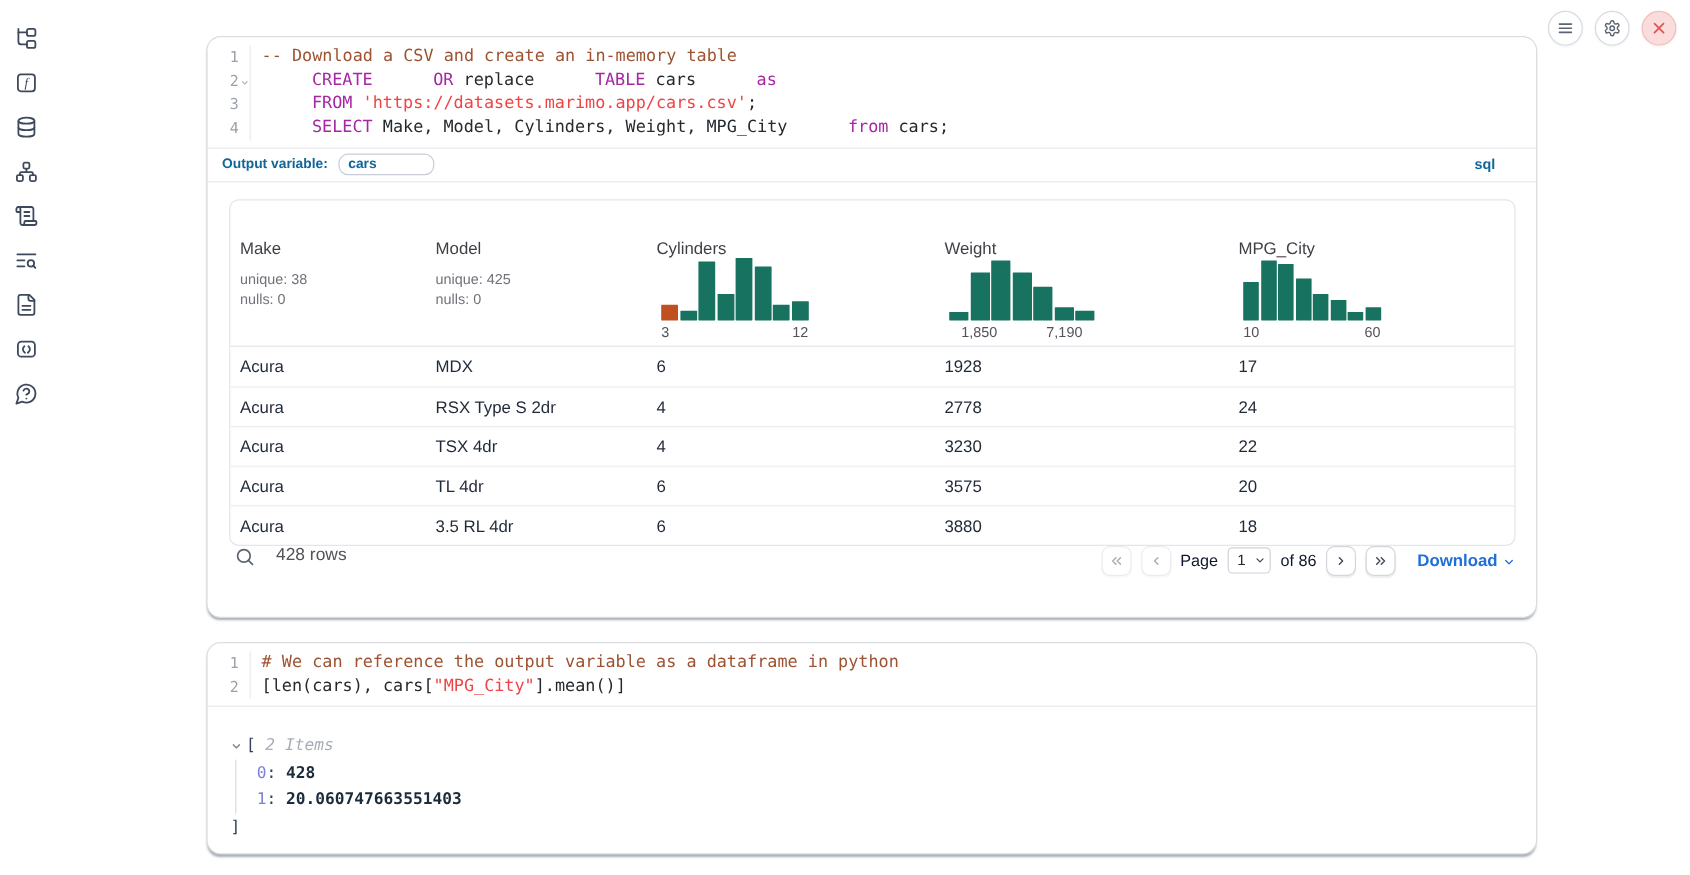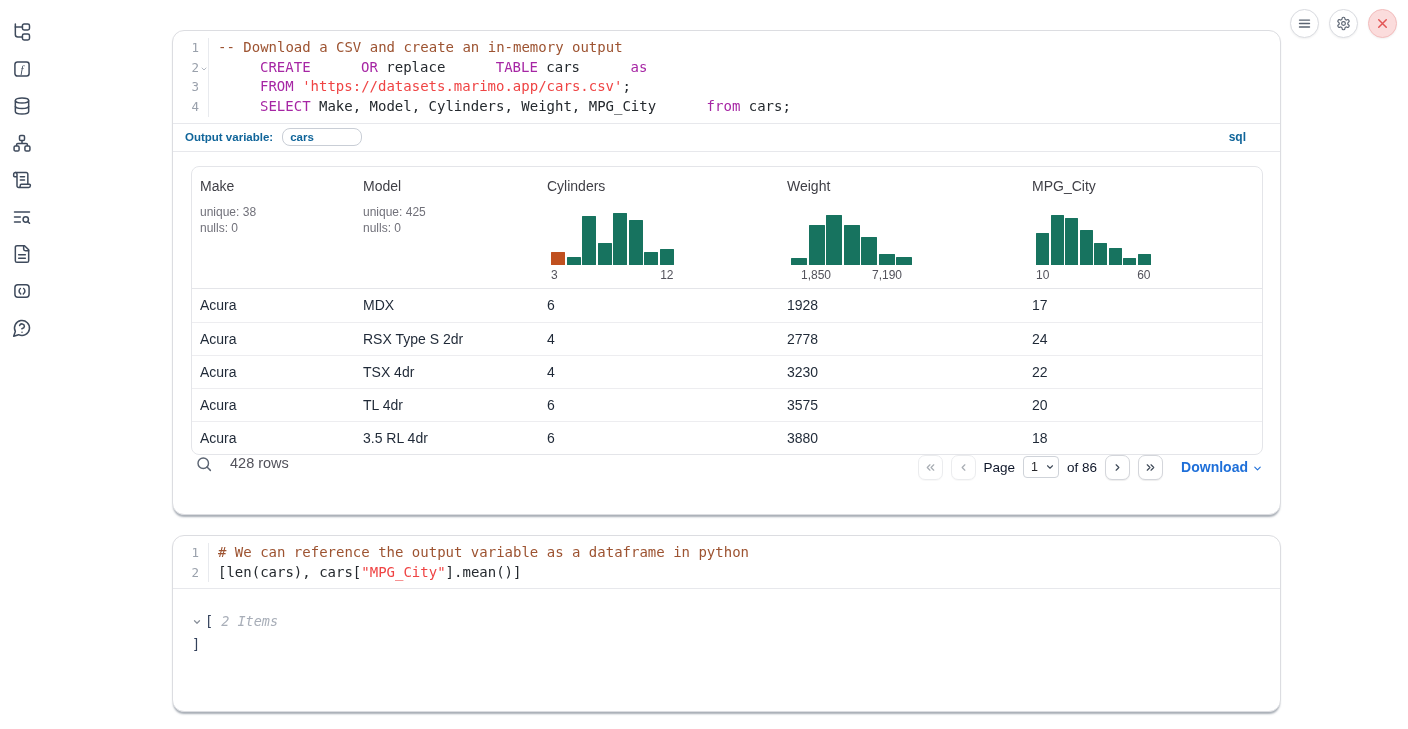--- a/index.html
+++ b/index.html
@@ -49,21 +49,21 @@
   .outvar-input { margin-left:9px; width:80px; height:18px; border:1px solid #c9ced6;
     border-radius:8px; font-size:11.5px; font-weight:bold; color:#10659a; padding:0 7px;
     font-family:"Liberation Sans",sans-serif; outline:none; }
   .lang-badge { margin-left:auto; font-size:12px; font-weight:bold; color:#10659a; }
 
   
   .dtable { margin:14px 17px 0 18px; border:1px solid #e4e5e9; border-radius:8px; overflow:hidden; }
   .dt-grid { display:grid; grid-template-columns:163px 184px 240px 245px 1fr; }
   .dt-header { border-bottom:1px solid #e4e5e9; height:122px; }
   .dt-hcol { padding:11px 8px 6px 8px; display:flex; flex-direction:column; }
-  .dt-hname { font-size:14px; color:#3f3f46; }
+  .dt-hname { font-size:14px; color:#3f3f46;margin-top:21px; }
   .dt-stats { margin-top:10px; font-size:12px; color:#71717a; line-height:16px; }
   .hist { margin-top:auto; margin-left:4px; display:flex; flex-direction:column; width:max-content; }
   .hist-bars { display:flex; align-items:flex-end; gap:1.5px; height:52px; }
   .hist-bar { border-radius:0.5px; }
   .hist-labels { display:flex; justify-content:space-between; font-size:12px; color:#52525b;
     margin-top:3px; }
   .dt-row { height:33px; align-items:center; font-size:14px; color:#1f2937;
     border-top:1px solid #ededf0; }
   .dt-row:first-child { border-top:none; }
   .dt-cell { padding-left:8px; }
@@ -193,21 +193,21 @@
   </button>
 </div>
 
 <main class="main">
 
   <section class="cell cell1">
     <div class="code-area" id="c1-code">
         <div class="code-line">
           <span class="ln">1</span>
           <span class="fold"></span>
-          <span class="code-text"><span class="comment">-- Download a CSV and create an in-memory output</span></span>
+          <span class="code-text"><span class="comment">-- Download a CSV and create an in-memory table</span></span>
         </div>
         <div class="code-line">
           <span class="ln">2</span>
           <span class="fold">
             <svg viewBox="0 0 24 24" fill="none" stroke="currentColor" stroke-width="3" stroke-linecap="round" stroke-linejoin="round">
               <path d="m6 9 6 6 6-6"></path>
             </svg>
           </span>
           <span class="code-text"><span class="kw">CREATE</span><span> </span><span class="kw">OR</span><span> replace </span><span class="kw">TABLE</span><span> cars </span><span class="kw">as</span></span>
         </div>
@@ -407,17 +407,21 @@
         </div>
       </div>
     <div class="tree-output" id="tree-out">
         <div class="tree-head">
           <svg class="tree-chev" viewBox="0 0 24 24" fill="none" stroke="currentColor" stroke-width="3" stroke-linecap="round" stroke-linejoin="round">
             <path d="m6 9 6 6 6-6"></path>
           </svg>
           <span class="pn">[</span>
           <span class="items-label">2 Items</span>
         </div>
+        <div class="tree-children">
+          <div class="tree-line"><span class="tkey">0</span><span class="pn">: </span><span class="tval">428</span></div>
+          <div class="tree-line"><span class="tkey">1</span><span class="pn">: </span><span class="tval">20.060747663551403</span></div>
+        </div>
         <div class="pn">]</div>
       </div>
   </section>
 
 </main>
 
 </body></html>

